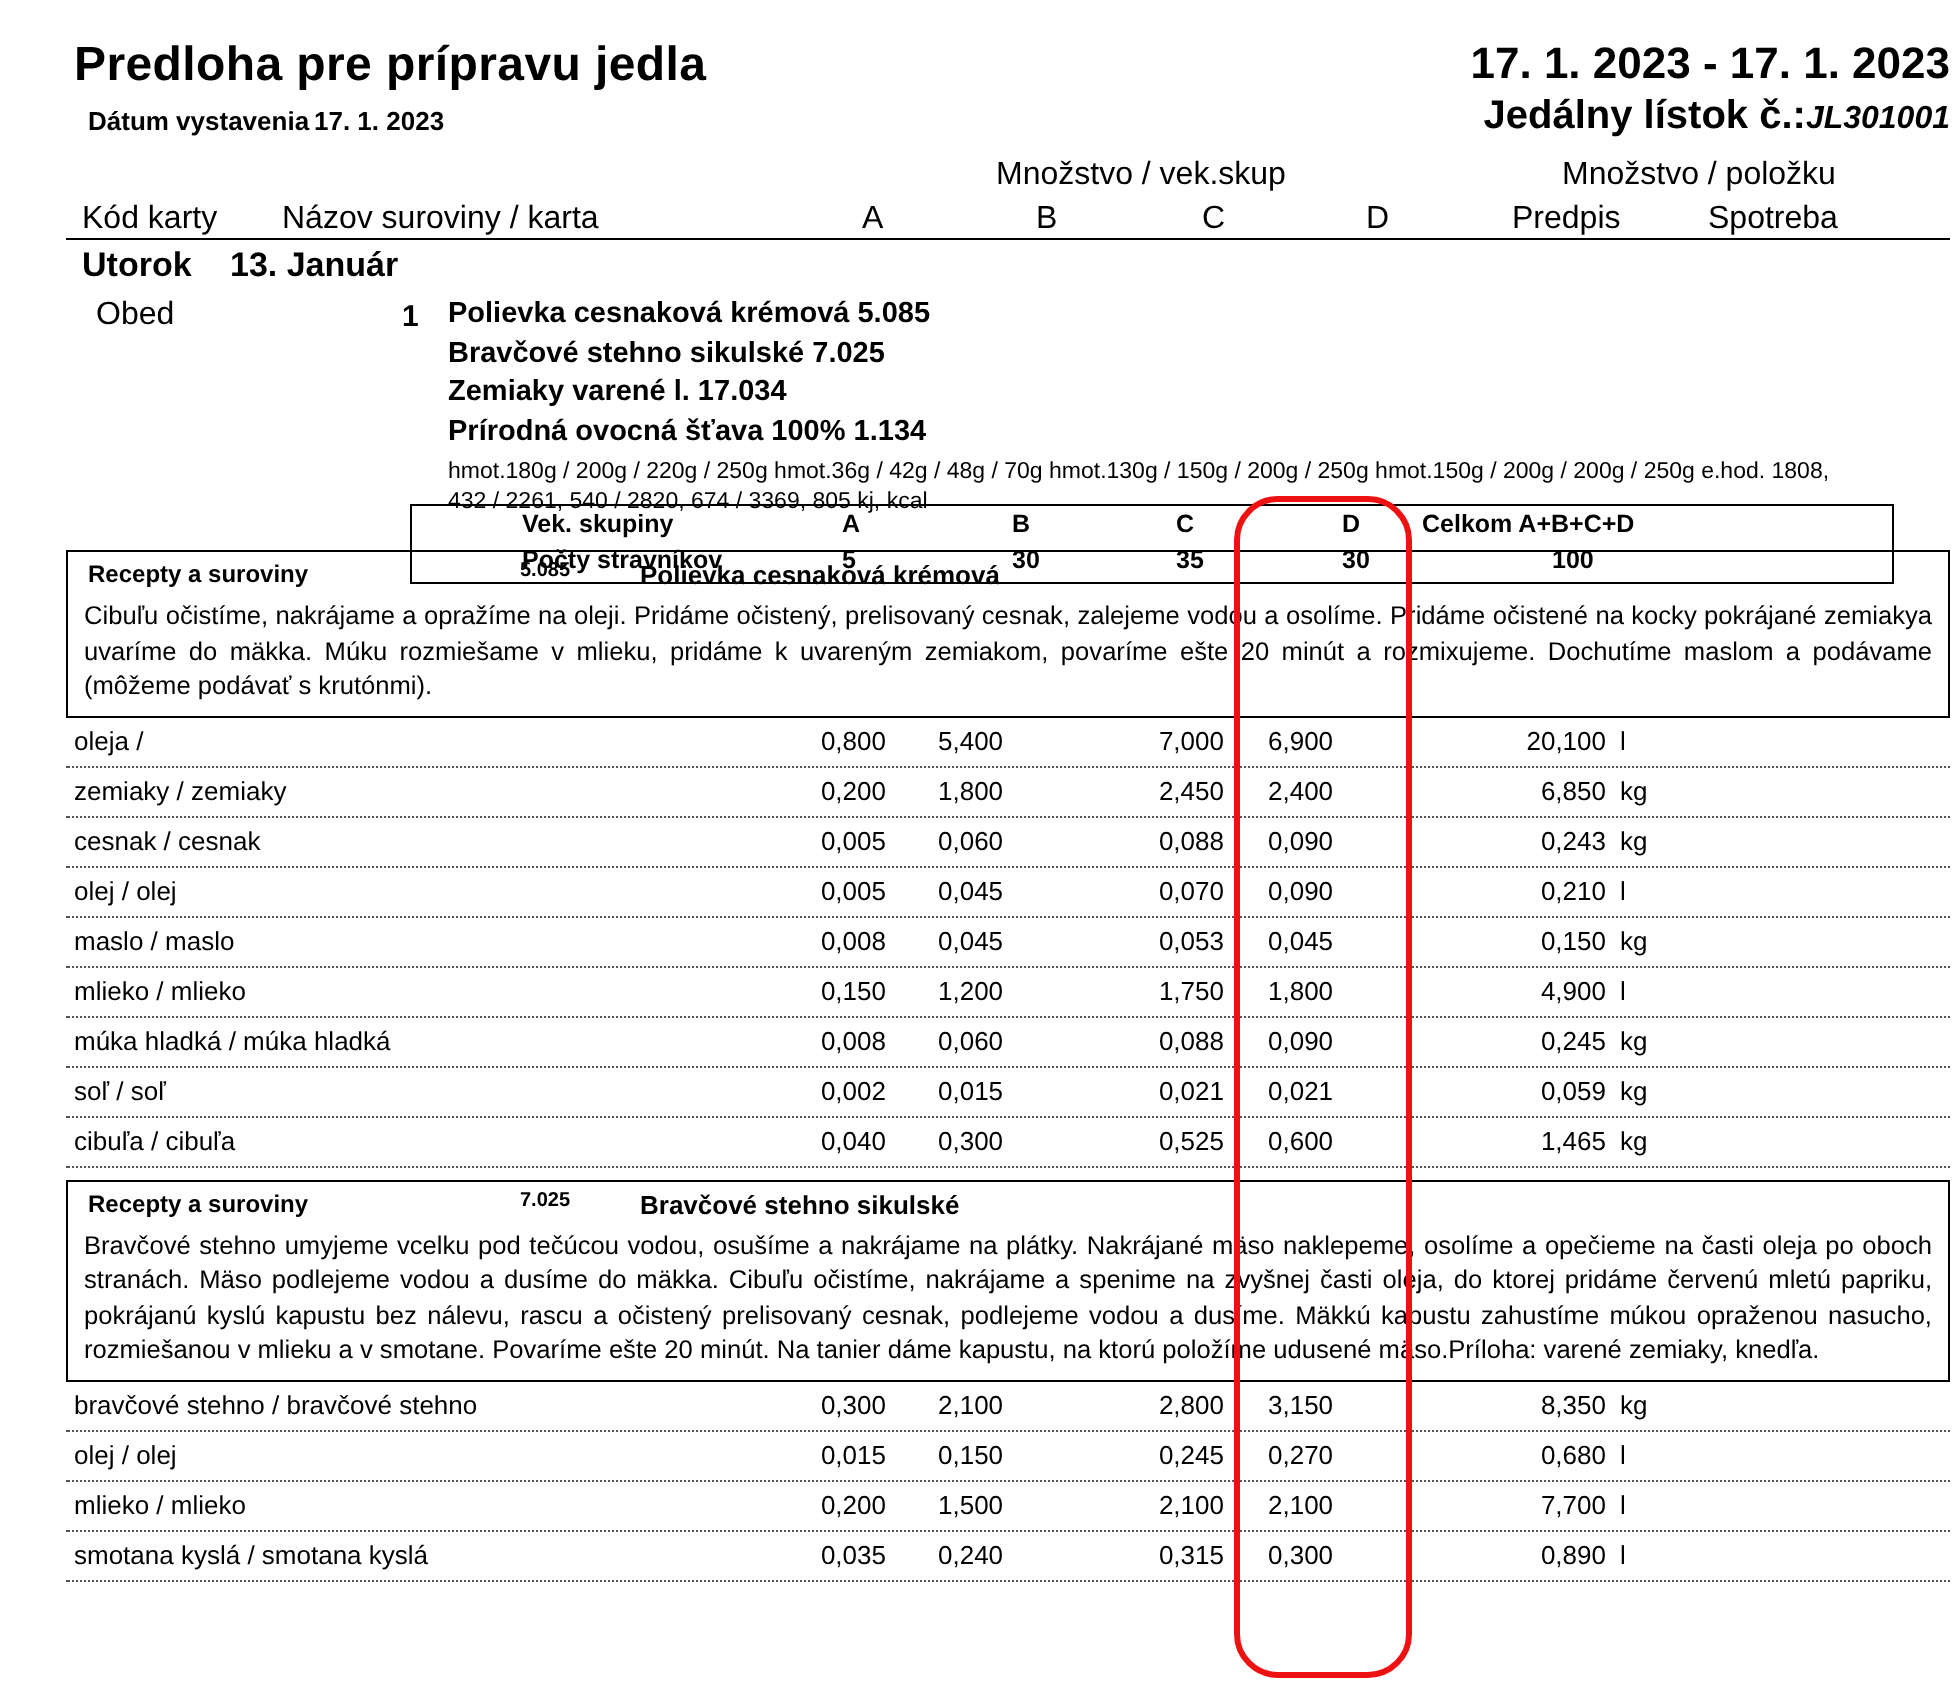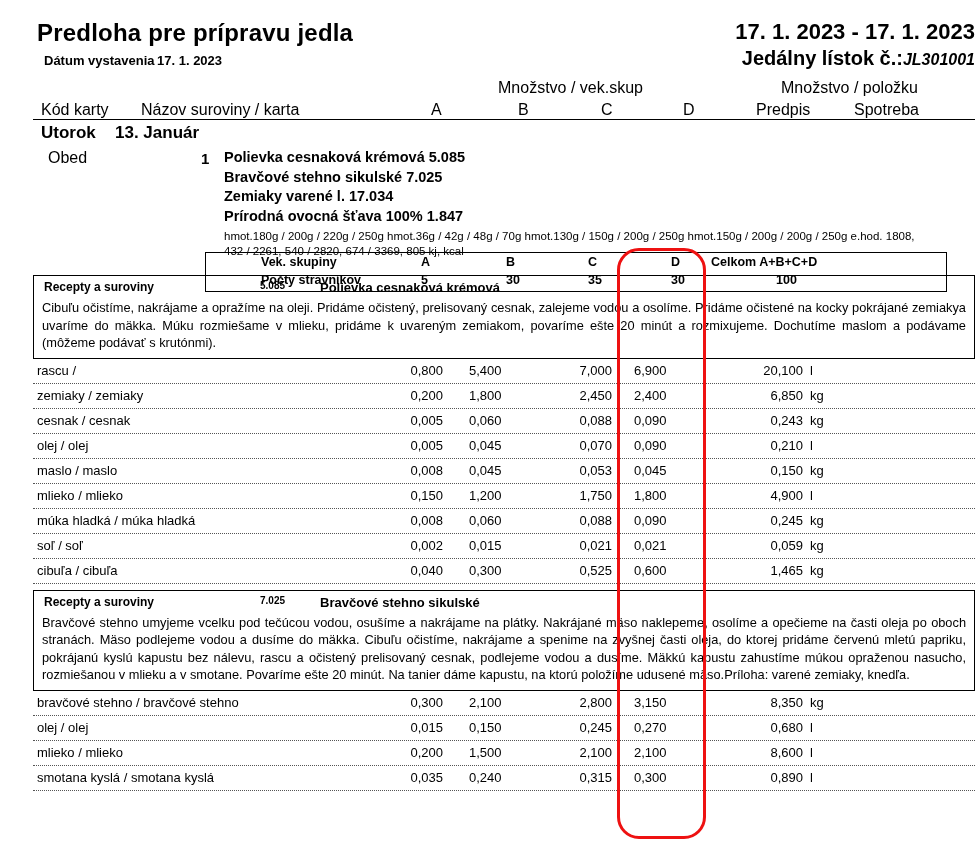--- a/index.html
+++ b/index.html
@@ -246,21 +246,21 @@
     <div class="day-date">13. Január</div>
   </div>
 
   <div class="dishblock">
     <div class="meal-name">Obed</div>
     <div class="meal-count">1</div>
     <div class="dishes">
       <div>Polievka cesnaková krémová 5.085</div>
       <div>Bravčové stehno sikulské 7.025</div>
       <div>Zemiaky varené l. 17.034</div>
-      <div>Prírodná ovocná šťava 100% 1.847</div>
+      <div>Prírodná ovocná šťava 100% 1.134</div>
     </div>
     <div class="weights">hmot.180g / 200g / 220g / 250g hmot.36g / 42g / 48g / 70g hmot.130g / 150g / 200g / 250g hmot.150g / 200g / 200g / 250g e.hod. 1808, 432 / 2261, 540 / 2820, 674 / 3369, 805 kj, kcal</div>
   </div>
 
   <div class="counts">
     <div class="row">
       <span class="lbl">Vek. skupiny</span>
       <span class="v-a">A</span>
       <span class="v-b">B</span>
       <span class="v-c">C</span>
@@ -282,21 +282,21 @@
   <div class="recipebox">
     <div class="recipe-head">
       <span class="rh-left">Recepty a suroviny</span>
       <span class="rh-code">5.085</span>
       <span class="rh-name">Polievka cesnaková krémová</span>
     </div>
     <div class="recipe-text">Cibuľu očistíme, nakrájame a opražíme na oleji. Pridáme očistený, prelisovaný cesnak, zalejeme vodou a osolíme. Pridáme očistené na kocky pokrájané zemiakya uvaríme do mäkka. Múku rozmiešame v mlieku, pridáme k uvareným zemiakom, povaríme ešte 20 minút a rozmixujeme. Dochutíme maslom a podávame (môžeme podávať s krutónmi).</div>
   </div>
 
   <div class="ing">
-    <span class="nm">rascu /</span>
+    <span class="nm">oleja /</span>
     <span class="a">0,800</span>
     <span class="b">5,400</span>
     <span class="c">7,000</span>
     <span class="d">6,900</span>
     <span class="tt">20,100</span>
     <span class="un">l</span>
   </div>
   <div class="ing">
     <span class="nm">zemiaky / zemiaky</span>
     <span class="a">0,200</span>
@@ -398,21 +398,21 @@
     <span class="d">0,270</span>
     <span class="tt">0,680</span>
     <span class="un">l</span>
   </div>
   <div class="ing">
     <span class="nm">mlieko / mlieko</span>
     <span class="a">0,200</span>
     <span class="b">1,500</span>
     <span class="c">2,100</span>
     <span class="d">2,100</span>
-    <span class="tt">8,600</span>
+    <span class="tt">7,700</span>
     <span class="un">l</span>
   </div>
   <div class="ing">
     <span class="nm">smotana kyslá / smotana kyslá</span>
     <span class="a">0,035</span>
     <span class="b">0,240</span>
     <span class="c">0,315</span>
     <span class="d">0,300</span>
     <span class="tt">0,890</span>
     <span class="un">l</span>

